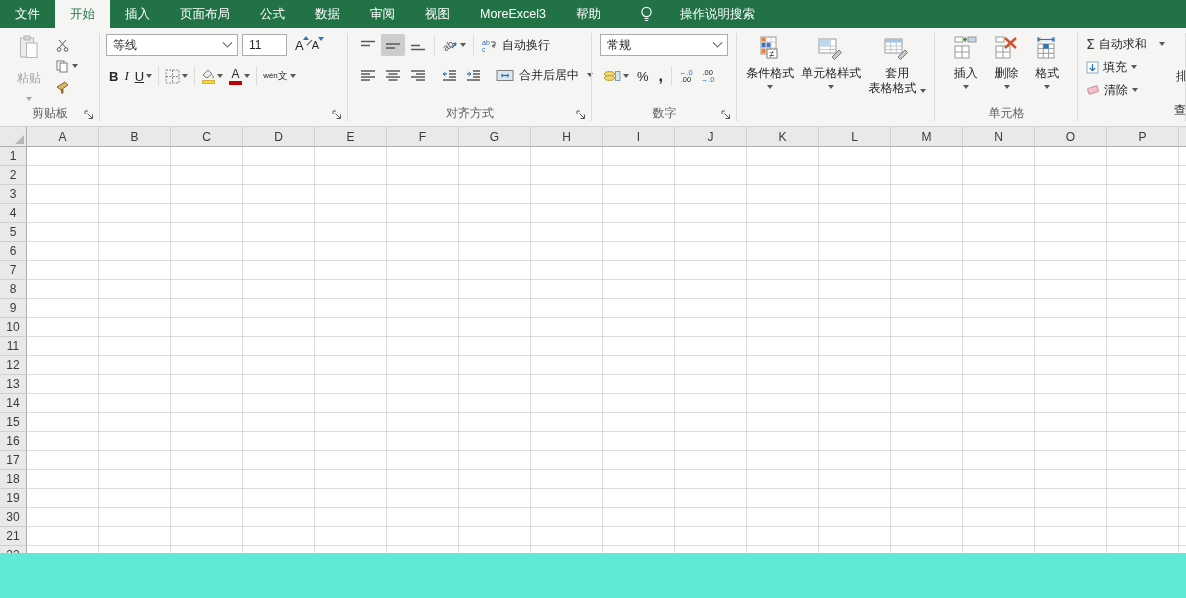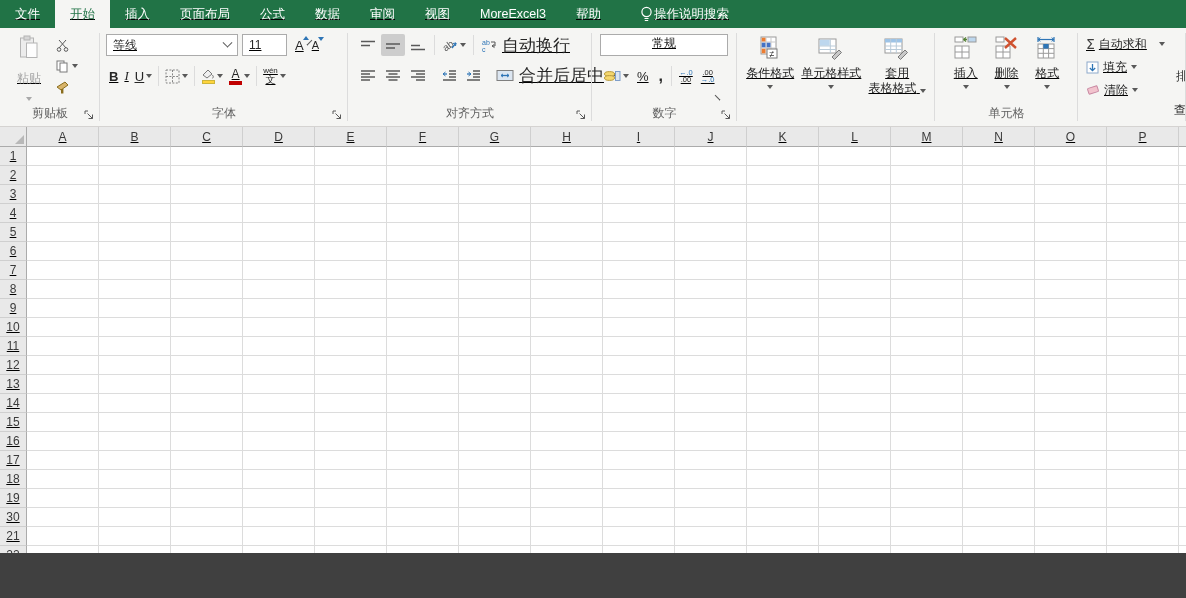--- a/index.html
+++ b/index.html
@@ -1,23 +1,23 @@
 <!DOCTYPE html>
 <html><head>
 <meta charset="utf-8">
 <style>
   * { margin:0; padding:0; box-sizing:border-box; }
   html,body { font-family:"Liberation Sans","DejaVu Sans",sans-serif; }
-  #app { position:relative; width:1186px; height:598px; overflow:hidden; background:#404040; user-select:none;text-decoration:underline; }
+  #app { position:relative; width:1186px; height:598px; overflow:hidden; background:#5eead4; user-select:none; }
 
   
   .menubar { height:28px; background:#217346; display:flex; align-items:stretch; color:#fff; font-size:12.5px; }
   .mtab { padding:0 15px; display:flex; align-items:center; cursor:pointer; white-space:nowrap; }
   .mtab.active { background:#f5f5f3; color:#217346; }
-  .search-area { display:flex; align-items:center; margin-left:24px; gap:1px; }
+  .search-area { display:flex; align-items:center; margin-left:24px; gap:27px; }
 
   
   .ribbon { position:relative; height:99px; background:#f5f5f3; border-bottom:1px solid #d5d3d1; display:flex; font-size:12px; color:#333; }
   .group { position:relative; height:100%; flex:none; }
   .group::after { content:""; position:absolute; right:0; top:5px; bottom:5px; width:1px; background:#dcdcdc; }
   .group-label { position:absolute; bottom:4px; left:0; right:0; text-align:center; font-size:12px; color:#5f5f5f; pointer-events:none; }
   .launcher { position:absolute; right:5px; bottom:5px; width:12px; height:12px; display:flex; align-items:center; justify-content:center; cursor:pointer; }
   .dd { display:inline-block; width:0; height:0; border-left:3.5px solid transparent; border-right:3.5px solid transparent; border-top:4px solid #595959; vertical-align:middle; }
   .dd.dis { border-top-color:#a9a9a9; }
   .chev { display:inline-block; width:7px; height:7px; border-right:1.4px solid #595959; border-bottom:1.4px solid #595959; transform:rotate(45deg) translate(-2px,-2px); }
@@ -46,28 +46,28 @@
   .tri.up { border-bottom:4px solid #2e75b6; }
   .tri.dn { border-top:4px solid #2e75b6; }
   .bld { font-weight:bold; font-size:13px; color:#262626; }
   .itl { font-style:italic; font-family:"Liberation Serif",serif; font-size:13px; color:#262626; }
   .und { font-size:13px; text-decoration:underline; color:#262626; }
   .colorbar { display:flex; flex-direction:column; align-items:center; line-height:1; }
   .colorbar .letter { font-size:12px; color:#262626; }
   .bar { width:13px; height:4px; margin-top:1px; }
   .bar.red { background:#c00000; }
   .bar.yellow { background:#ffd43b; border:1px solid #cdb53a; }
-  .phon { display:flex; flex-direction:column; align-items:center; line-height:1; color:#262626; }
+  .phon { display:flex; align-items:center; line-height:1; color:#262626; }
   .phon .p1 { font-size:8px; } .phon .p2 { font-size:10px; }
 
   
   .grp-align { width:244px; padding:6px 6px 0 8px; }
   .al-row { display:flex; align-items:center; gap:1px; }
   .al-row + .al-row { margin-top:8px;align-items:center; }
-  .al-text { font-size:17px; color:#262626; margin-left:3px; white-space:nowrap; cursor:pointer; }
+  .al-text { font-size:12px; color:#262626; margin-left:3px; white-space:nowrap; cursor:pointer; }
 
   
   .grp-number { width:145px; padding:6px 8px 0 8px; }
   .num-row2 { display:flex; align-items:center; margin-top:9px; }
   .pct { font-size:13px; color:#262626; padding:0 5px; cursor:pointer; }
   .comma { font-size:16px; font-weight:bold; color:#262626; padding:0 5px; cursor:pointer; }
   .decbtn { display:flex; flex-direction:column; align-items:center; line-height:1; font-size:7.5px; color:#262626; padding:0 4px; cursor:pointer; }
   .decbtn .b { color:#2e75b6; }
 
   
@@ -229,21 +229,20 @@
         </div>
         <div class="vsep"></div>
         <div class="iconbtn">
           <span class="phon">
             <span class="p1">wén</span>
             <span class="p2">文</span>
           </span>
             <span class="dd"></span>
         </div>
       </div>
-      <div class="group-label">字体</div>
       <div class="launcher">
         <svg width="10" height="10" viewBox="0 0 10 10">
             <path d="M1 4 V1 H4 M3.5 3.5 L8.5 8.5 M8.5 4.5 V8.5 H4.5" fill="none" stroke="#595959"></path>
           </svg>
       </div>
     </div>
 
     <div class="group grp-align">
       <div class="al-row">
         <div class="iconbtn">
@@ -325,21 +324,21 @@
       </div>
       <div class="group-label">对齐方式</div>
       <div class="launcher">
         <svg width="10" height="10" viewBox="0 0 10 10">
             <path d="M1 4 V1 H4 M3.5 3.5 L8.5 8.5 M8.5 4.5 V8.5 H4.5" fill="none" stroke="#595959"></path>
           </svg>
       </div>
     </div>
 
     <div class="group grp-number">
-      <div class="combo" style="width:128px;flex-direction:column;">
+      <div class="combo" style="width:128px;">
         <span>常规</span>
         <span class="chev"></span>
       </div>
       <div class="num-row2">
         <div class="iconbtn">
           <svg width="18" height="14" viewBox="0 0 18 14">
             <rect x="12.5" y="2.5" width="4.5" height="9" fill="#dce6f1" stroke="#7f9ec9"></rect>
             <ellipse cx="6.5" cy="5" rx="5" ry="2.4" fill="#f5d76e" stroke="#b89b3e"></ellipse>
             <ellipse cx="6.5" cy="9" rx="5" ry="2.4" fill="#f5d76e" stroke="#b89b3e"></ellipse>
           </svg>

